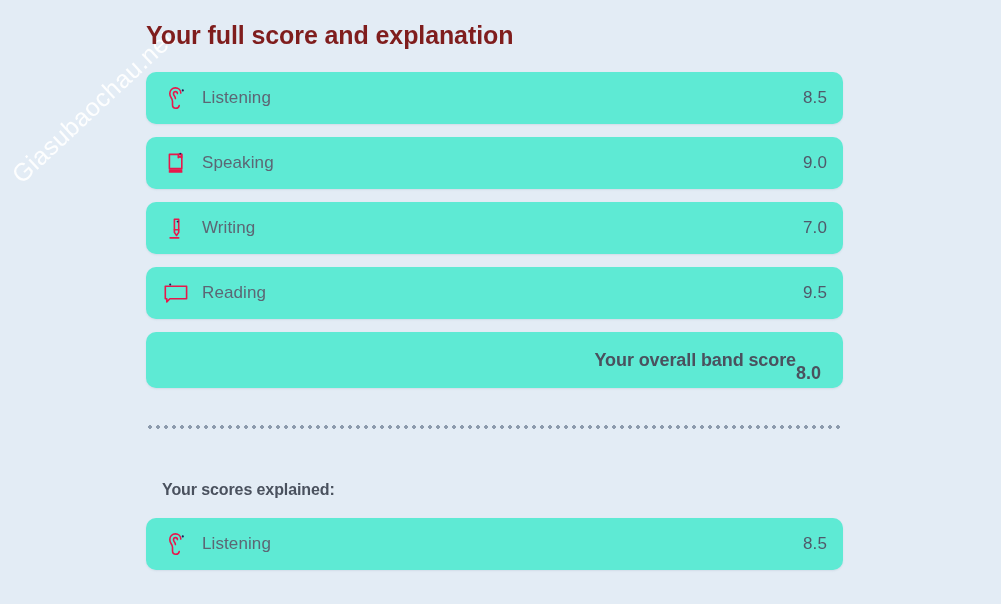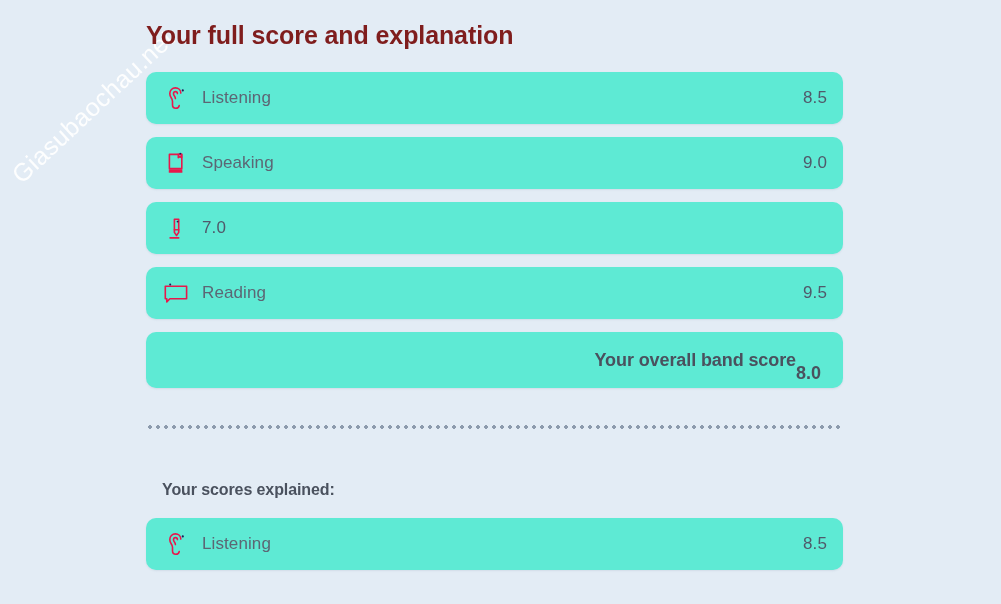--- a/index.html
+++ b/index.html
@@ -187,20 +187,21 @@
 
       <div class="score-card">
         <span class="icon-slot">
           <svg width="21" height="23" viewBox="0 0 21 23" fill="none" stroke="#e8174b" stroke-width="1.6" stroke-linecap="round" stroke-linejoin="round">
             <path d="M8.4 2.3h4.3v13.1l-2.15 3.1-2.15-3.1z"></path>
             <path d="M8.4 12.7h4.3"></path>
             <path d="M4.1 20.9h8.6"></path>
             <circle cx="11.6" cy="4.6" r="0.95" fill="#1c1458" stroke="none"></circle>
           </svg>
         </span>
+        <span class="skill-label">Writing</span>
         <span class="skill-score">7.0</span>
       </div>
 
       <div class="score-card">
         <span class="icon-slot">
           <svg width="27" height="23" viewBox="0 0 27 23" fill="none" stroke="#e8174b" stroke-width="1.6" stroke-linecap="round" stroke-linejoin="round">
             <path d="M2.3 4.2h21.3v12.6H6.9l-3.1 3.1v-3.1H2.3z"></path>
             <circle cx="7.2" cy="2.6" r="1.0" fill="#1c1458" stroke="none"></circle>
           </svg>
         </span>

